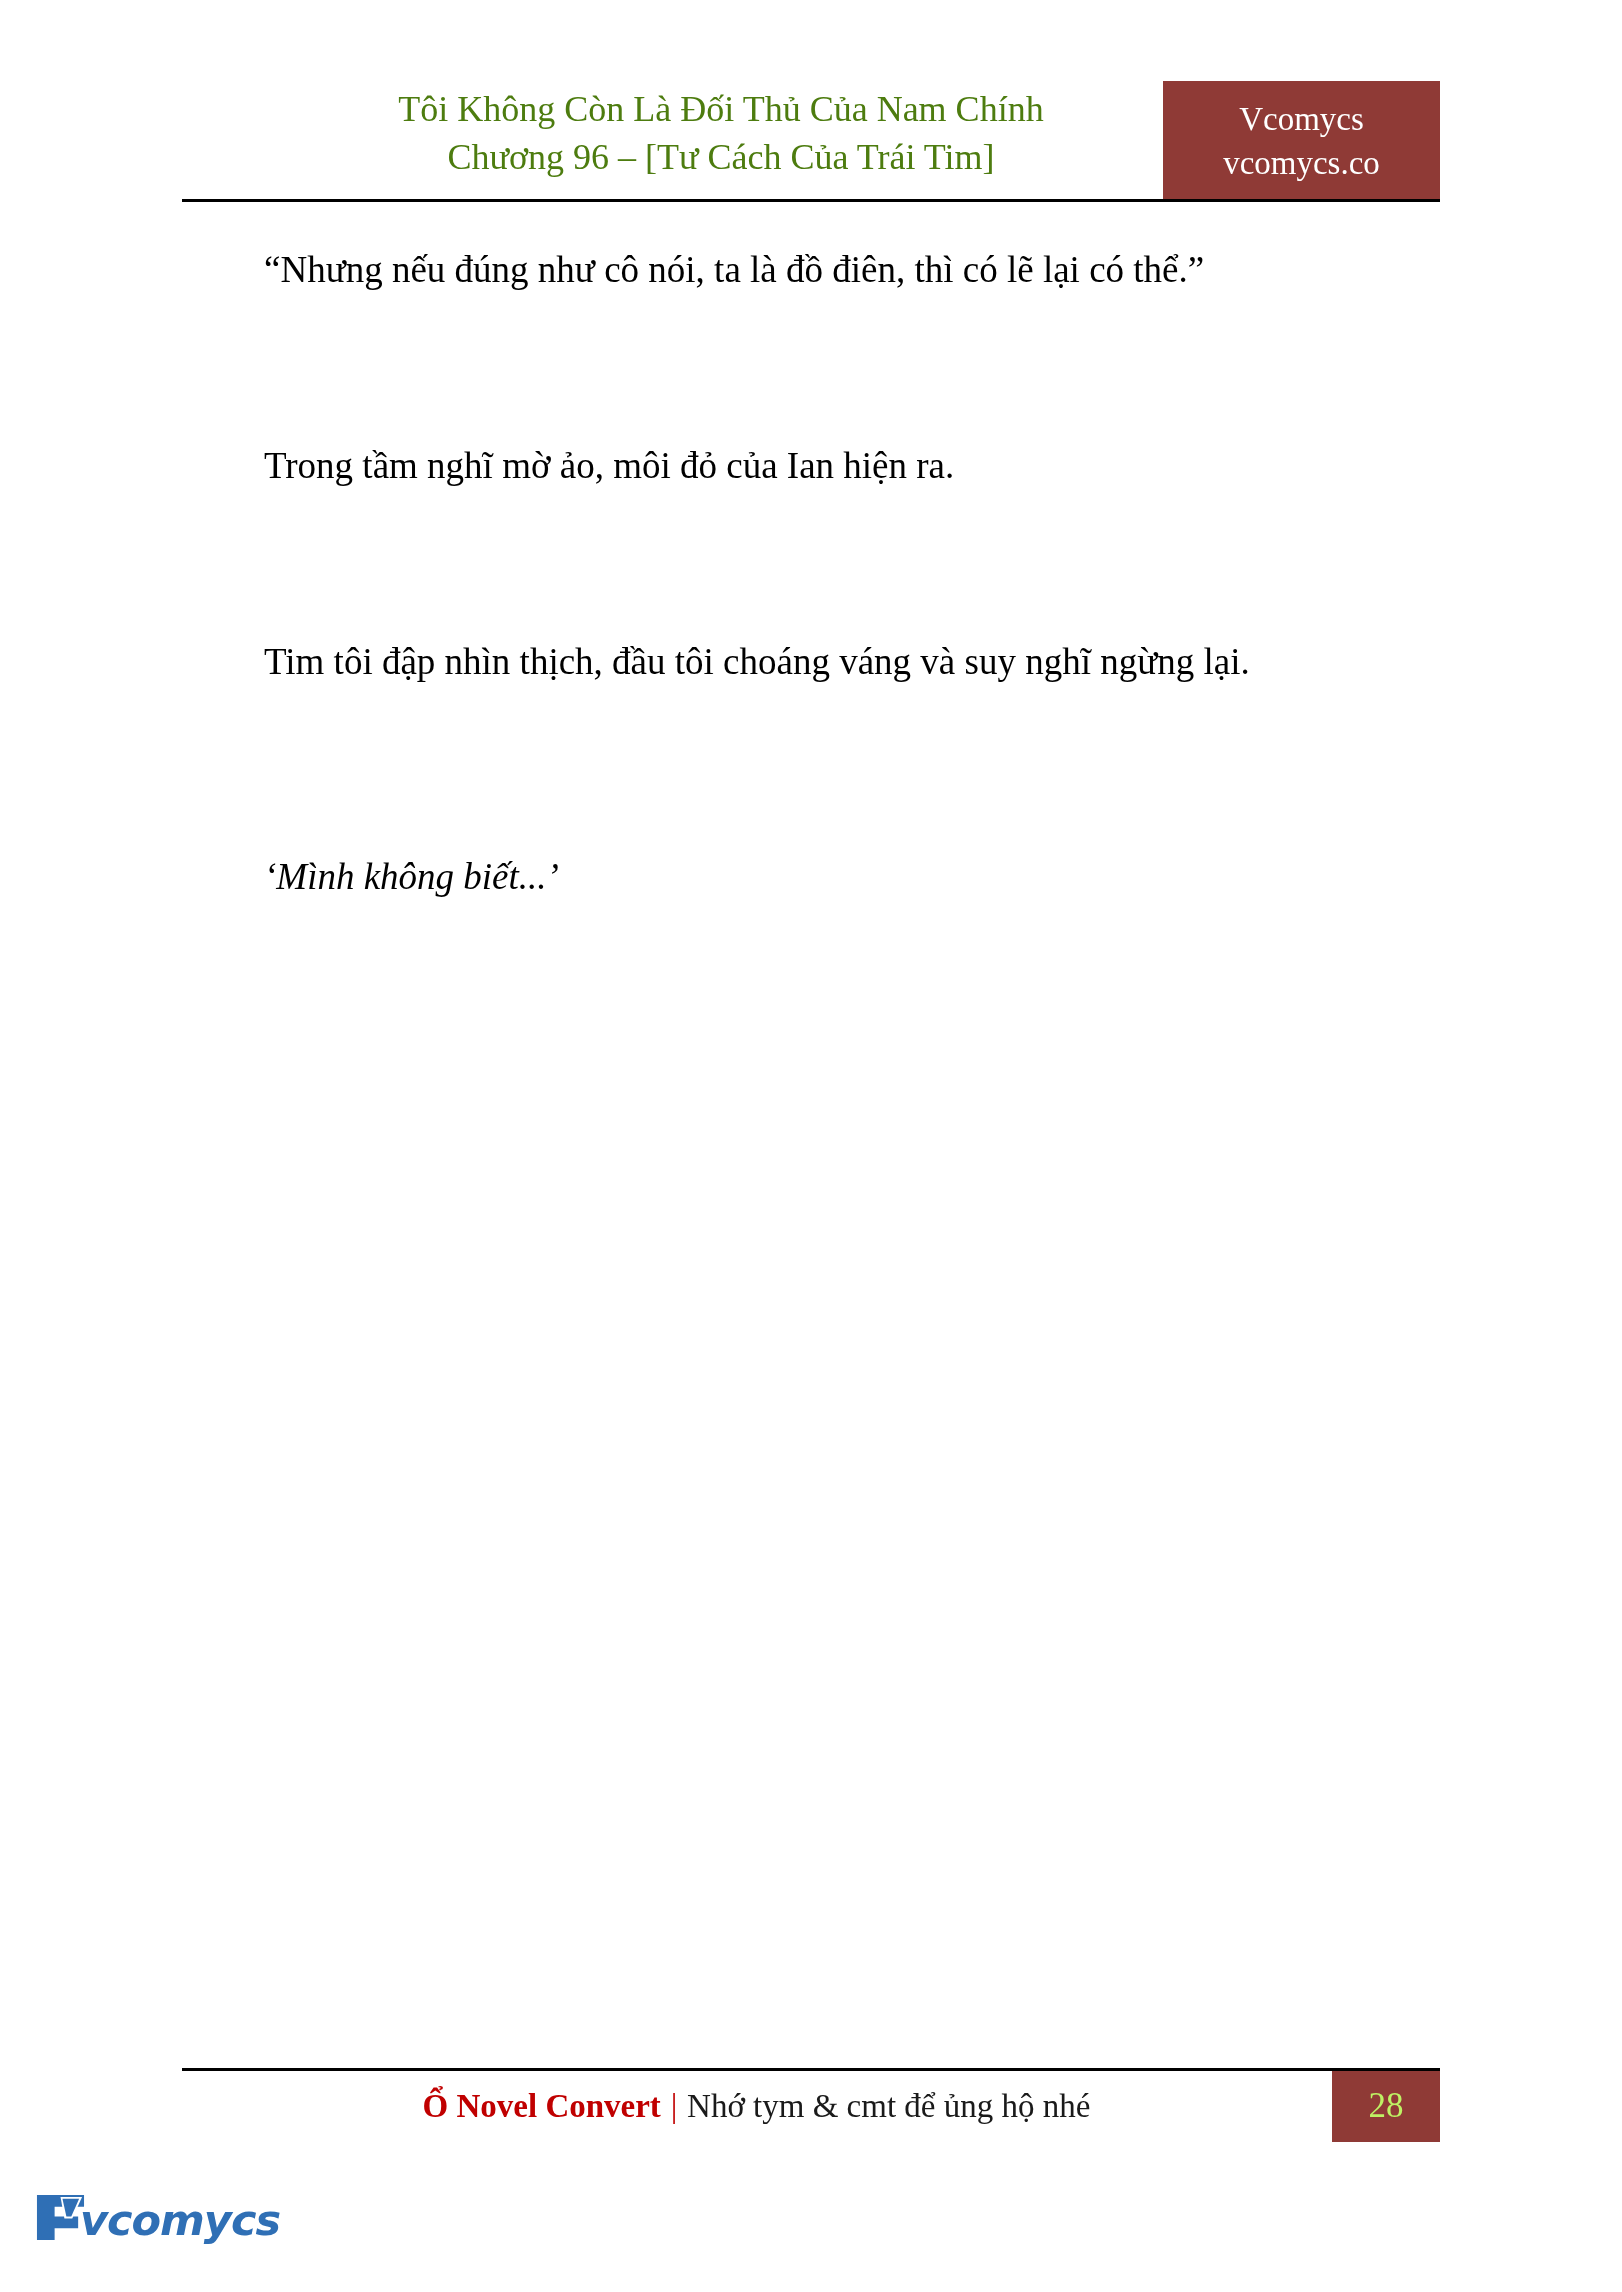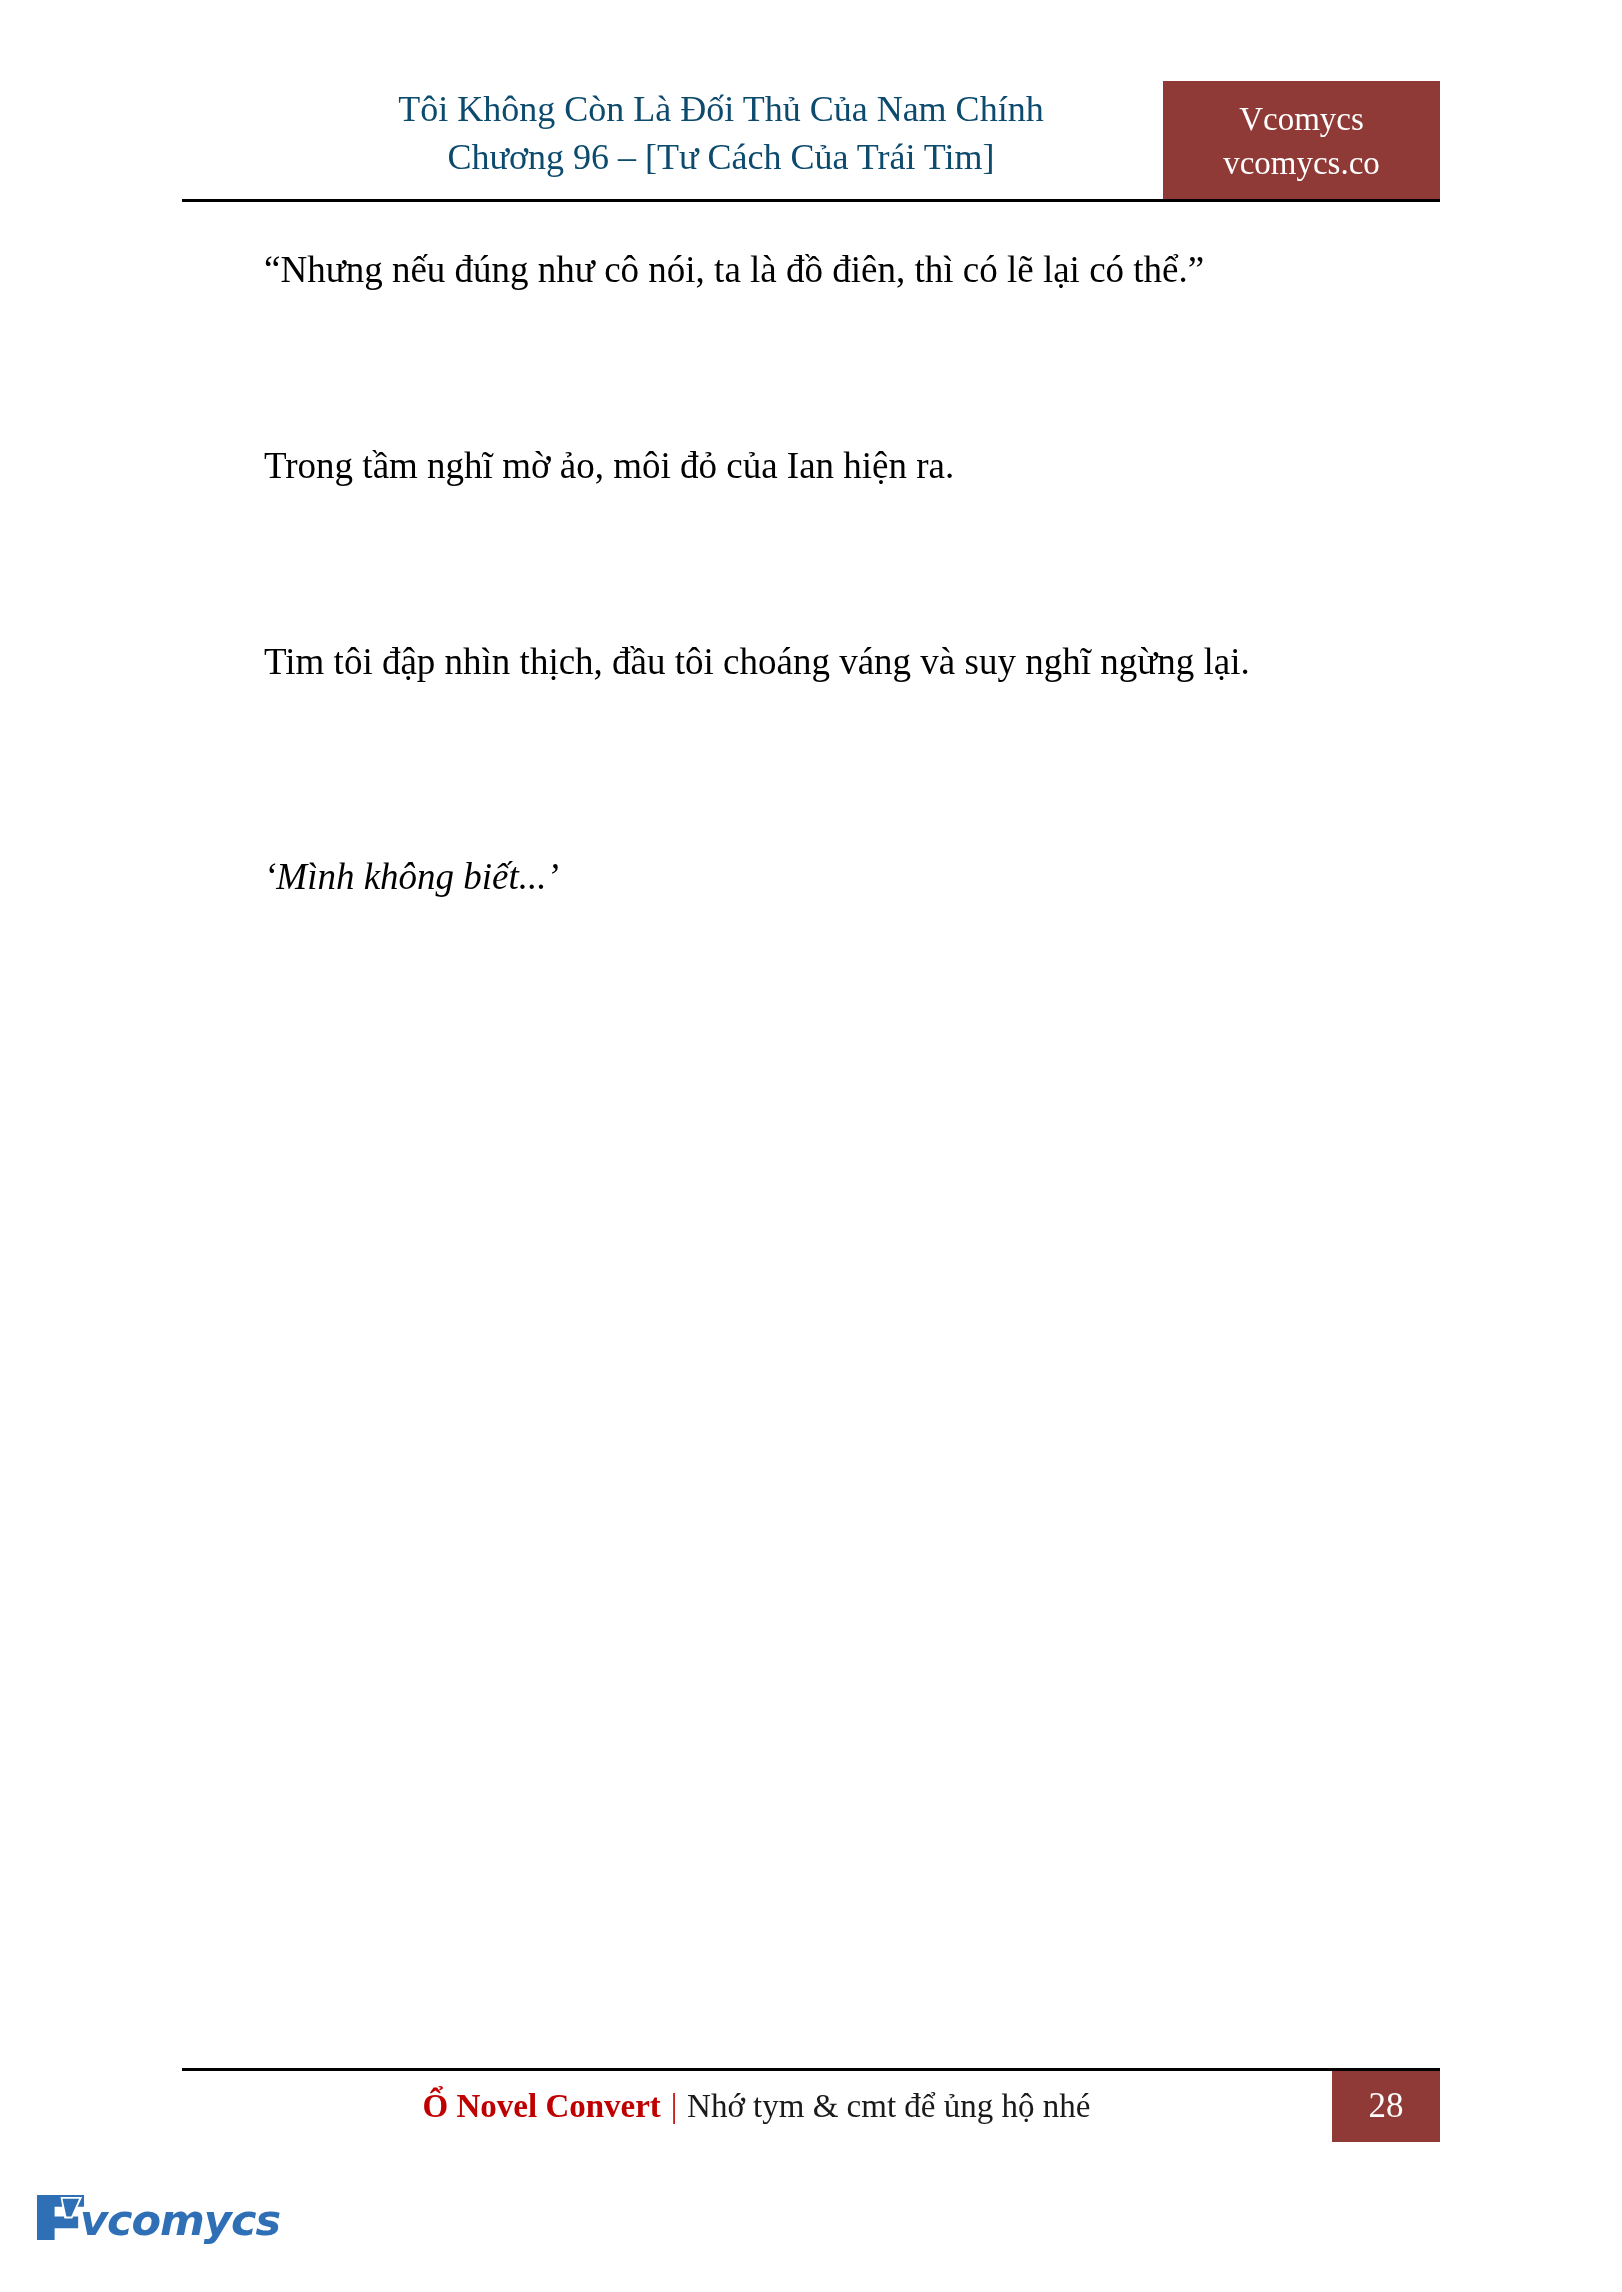--- a/index.html
+++ b/index.html
@@ -38,21 +38,21 @@
     background: #000000;
   }
   .header-title-block {
     position: absolute;
     left: 0;
     top: 0;
     width: 1078px;
     text-align: center;
     font-size: 36px;
     line-height: 1.32;
-    color: #0c4a6e;
+    color: #4d7c0f;
   }
   .header-title-line {
     display: block;
     white-space: nowrap;
   }
   .header-badge {
     position: absolute;
     right: 0;
     top: -4.9px;
     width: 277px;
@@ -129,21 +129,21 @@
     font-weight: bold;
     margin-right: 7.8px;
   }
   .footer-sep {
     color: #c00000;
     margin: 0 9.8px 0 2px;
   }
   .footer-page {
     width: 108px;
     background: #8f3a36;
-    color: #ffffff;
+    color: #bef264;
     display: flex;
     align-items: center;
     justify-content: center;
     font-size: 35px;
   }
 
   
   .watermark {
     position: absolute;
     left: 35px;

